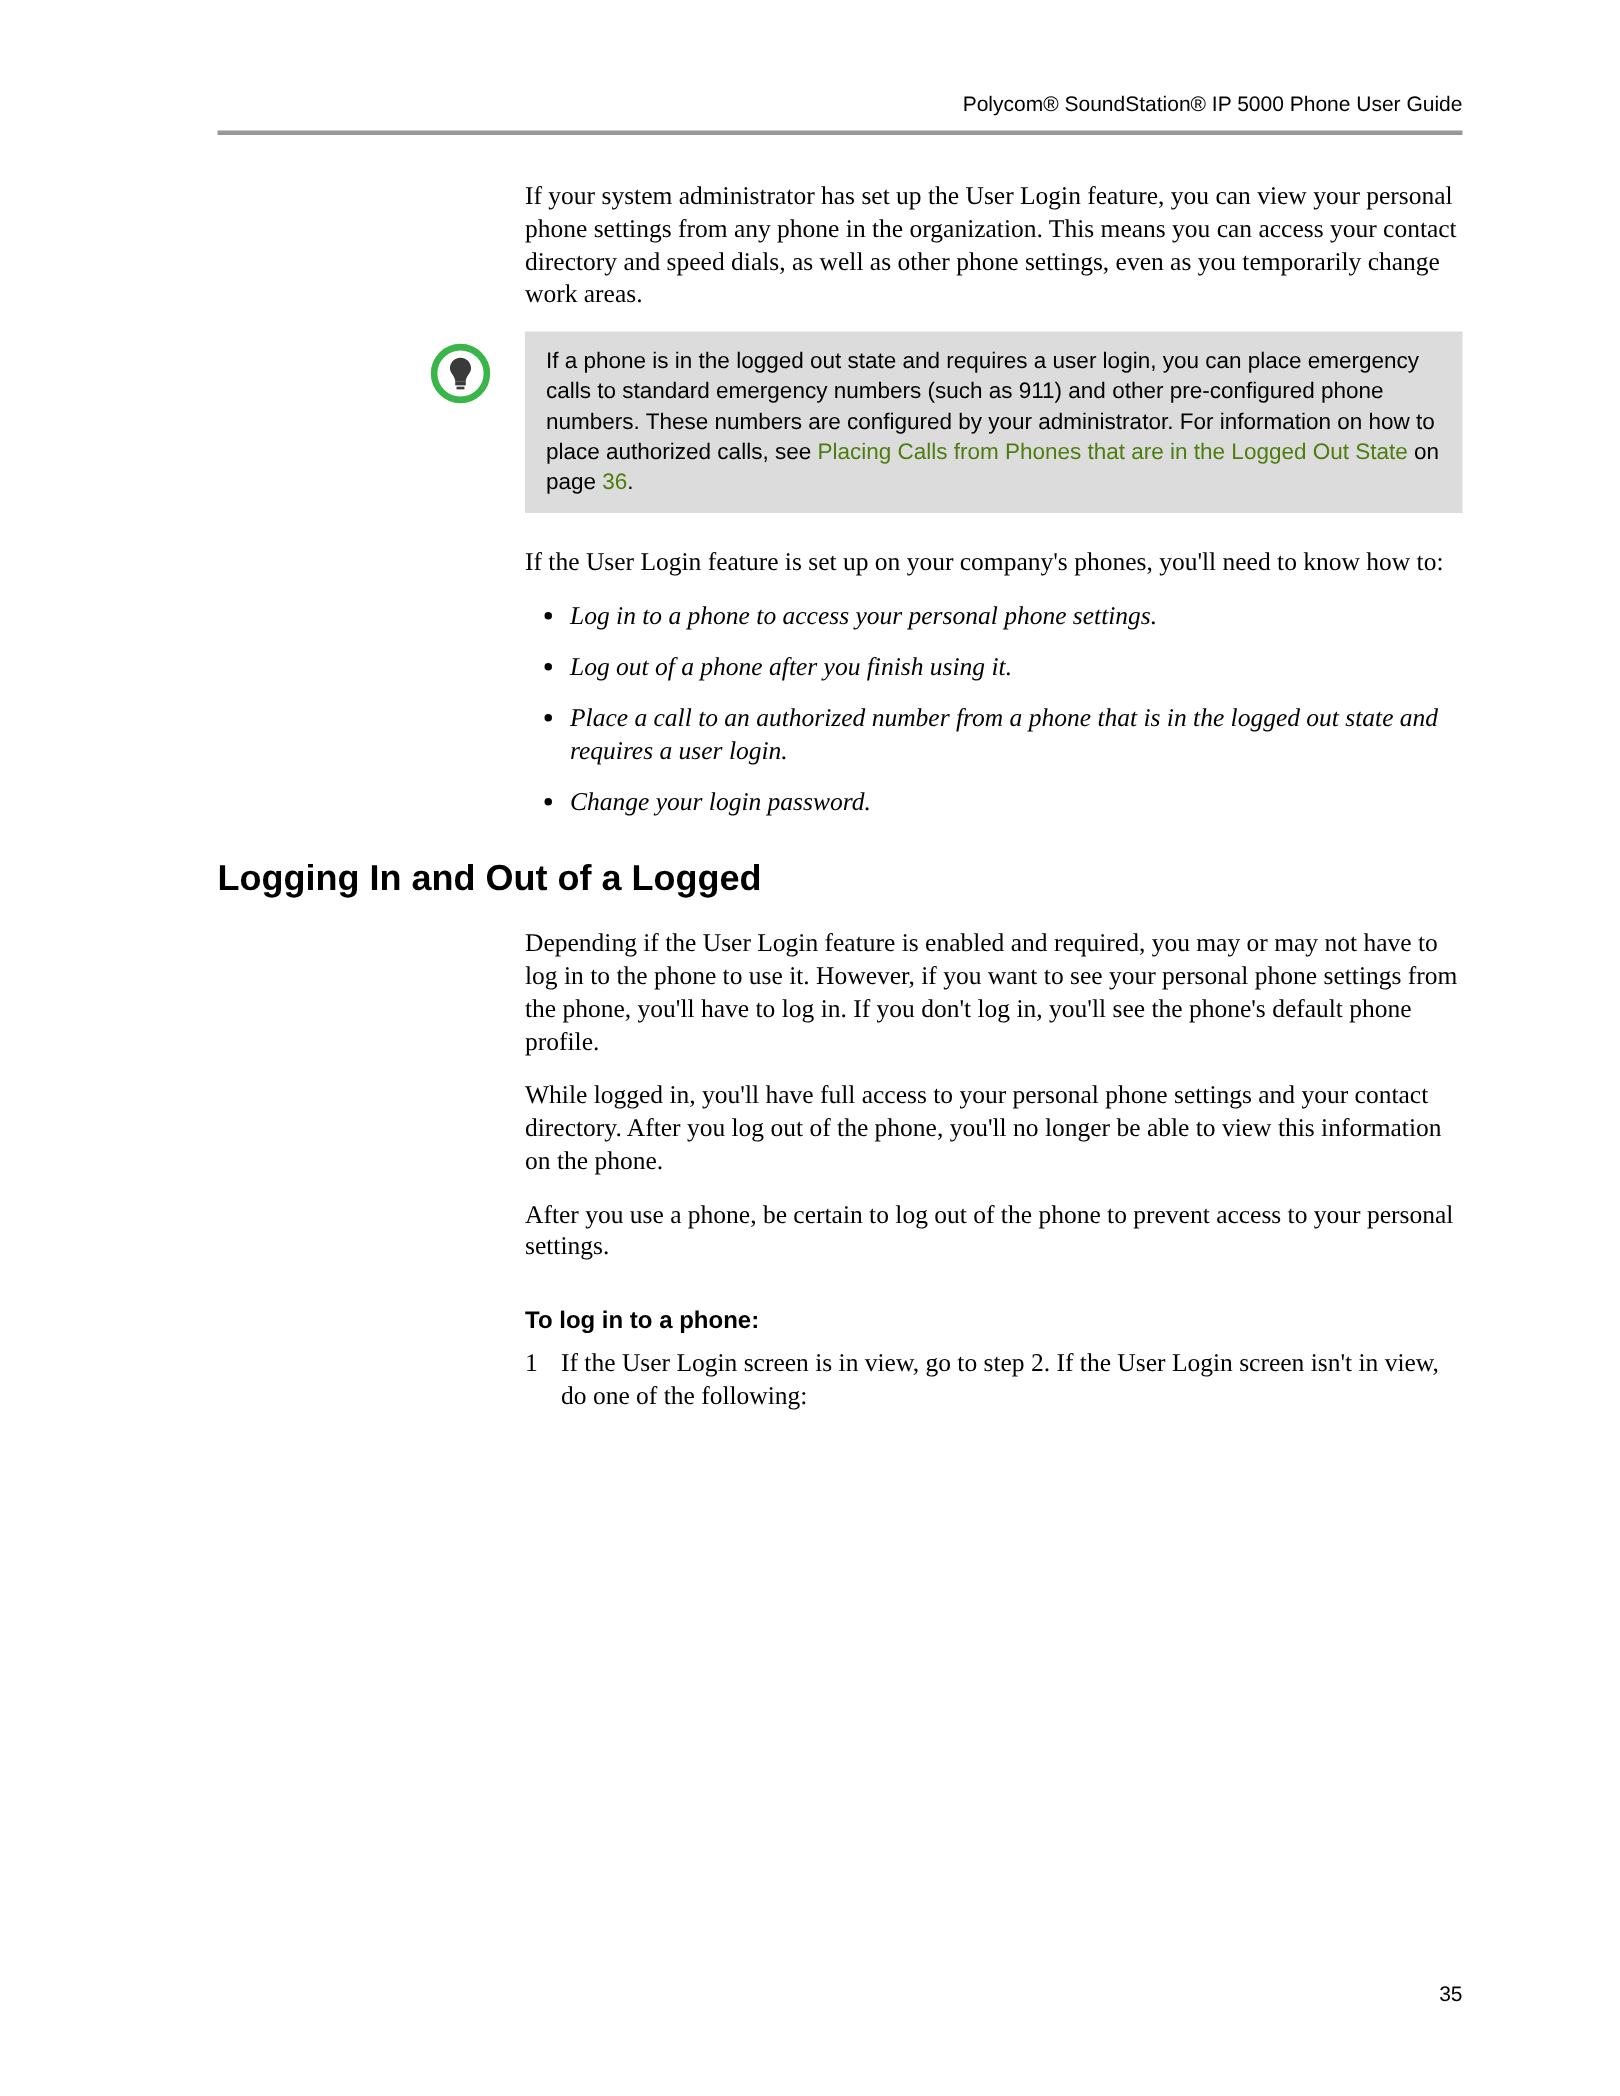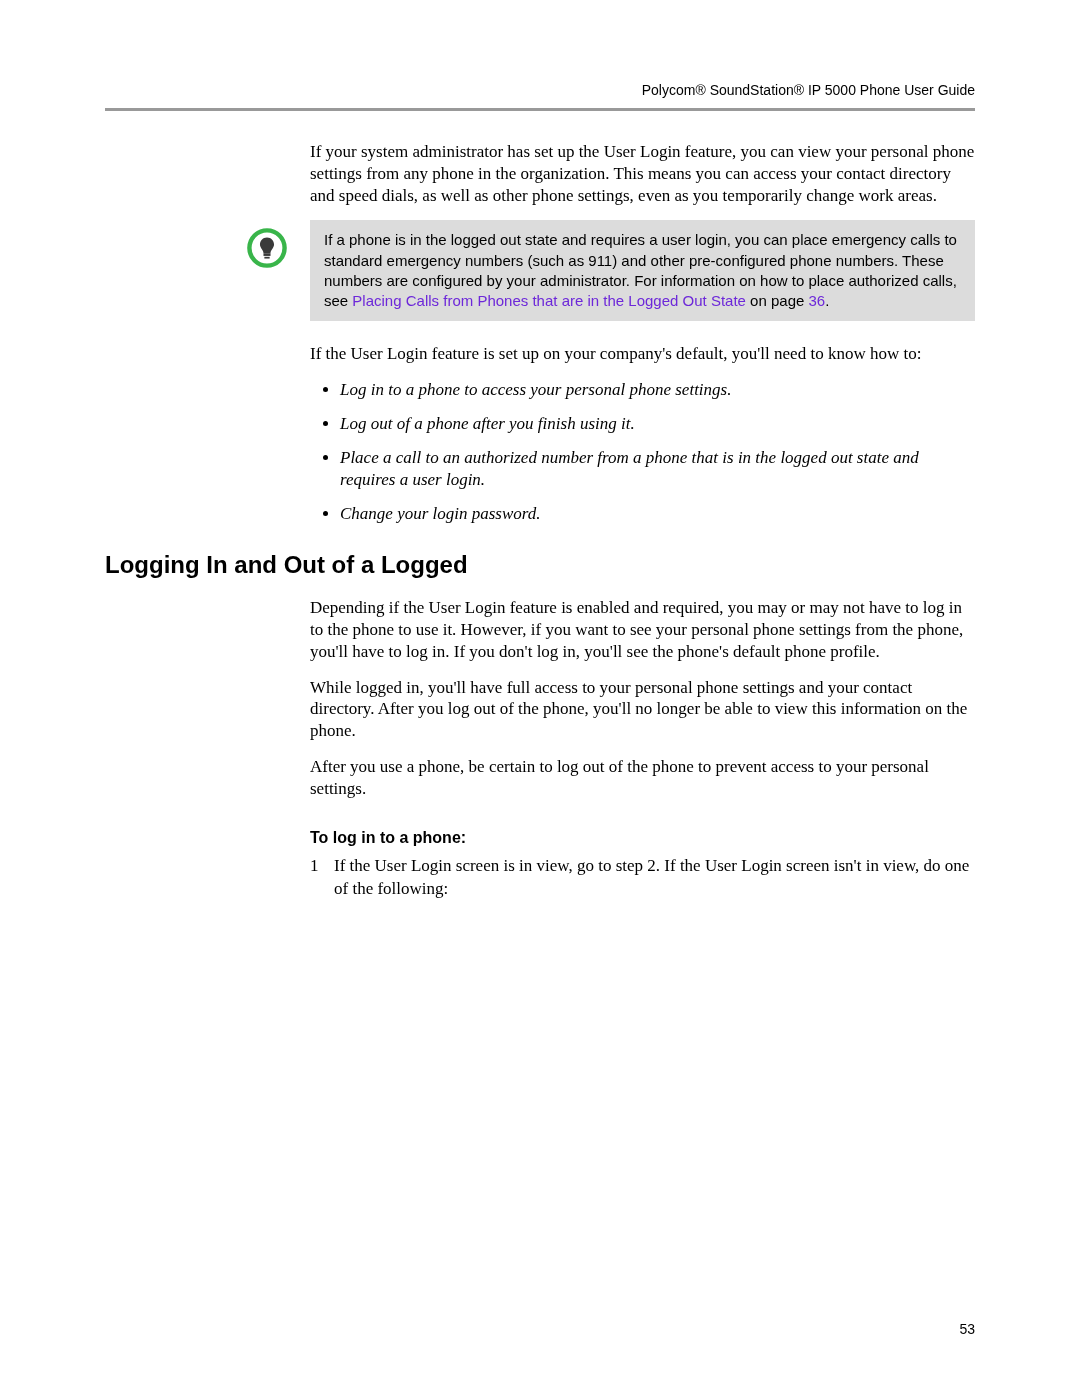--- a/index.html
+++ b/index.html
@@ -5,23 +5,24 @@
   body {
     margin: 0;
     padding: 0;
     background: #fff;
     font-family: "Palatino Linotype", "Book Antiqua", Palatino, serif;
     color: #000;
     width: 1080px;
   }
   .page {
     box-sizing: border-box;
-    padding: 82px 105px 60px 105px;
+    padding: 61px 105px 60px 105px;
     height: 1397px;
     position: relative;
+    margin-left: 40px;
   }
   .header-right {
     font-family: Arial, Helvetica, sans-serif;
     font-size: 14px;
     text-align: right;
     margin-bottom: 10px;
   }
   .hr {
     border: none;
     border-top: 3px solid #999;
@@ -54,21 +55,21 @@
     margin-top: 6px;
   }
   .note-box {
     background: #dcdcdc;
     padding: 10px 14px 10px 14px;
     font-family: Arial, Helvetica, sans-serif;
     font-size: 15px;
     line-height: 1.35;
     flex: 1;
   }
-  .link { color: #6d28d9; }
+  .link { color: #4d7c0f; }
   ul.bullets {
     margin: 0 0 18px 0;
     padding-left: 30px;
     font-style: italic;
   }
   ul.bullets li {
     font-size: 17px;
     line-height: 1.3;
     margin-bottom: 12px;
   }
@@ -123,21 +124,21 @@
         <rect x="21" y="31" width="8" height="3" fill="#3a3a3a"></rect>
         <rect x="22" y="35" width="6" height="2" fill="#3a3a3a"></rect>
       </svg>
     </div>
     <div class="note-box">
       <span>If a phone is in the logged out state and requires a user login, you can place emergency calls to standard emergency numbers (such as 911) and other pre-configured phone numbers. These numbers are configured by your administrator. For information on how to place authorized calls, see </span><span class="link">Placing Calls from Phones that are in the Logged Out State</span><span> on page </span><span class="link">36</span><span>.</span>
     </div>
   </div>
 
   <div class="body-indent">
-    <p>If the User Login feature is set up on your company's default, you'll need to know how to:</p>
+    <p>If the User Login feature is set up on your company's phones, you'll need to know how to:</p>
     <ul class="bullets">
       <li>Log in to a phone to access your personal phone settings.</li>
       <li>Log out of a phone after you finish using it.</li>
       <li>Place a call to an authorized number from a phone that is in the logged out state and requires a user login.</li>
       <li>Change your login password.</li>
     </ul>
   </div>
 
   <h2>Logging In and Out of a Logged</h2>
 
@@ -147,15 +148,15 @@
     <p>After you use a phone, be certain to log out of the phone to prevent access to your personal settings.</p>
 
     <h3>To log in to a phone:</h3>
 
     <div class="numlist">
       <div class="num">1</div>
       <div>If the User Login screen is in view, go to step 2. If the User Login screen isn't in view, do one of the following:</div>
     </div>
   </div>
 
-  <div class="page-number">53</div>
+  <div class="page-number">35</div>
 
 </div>
 
 </body></html>

